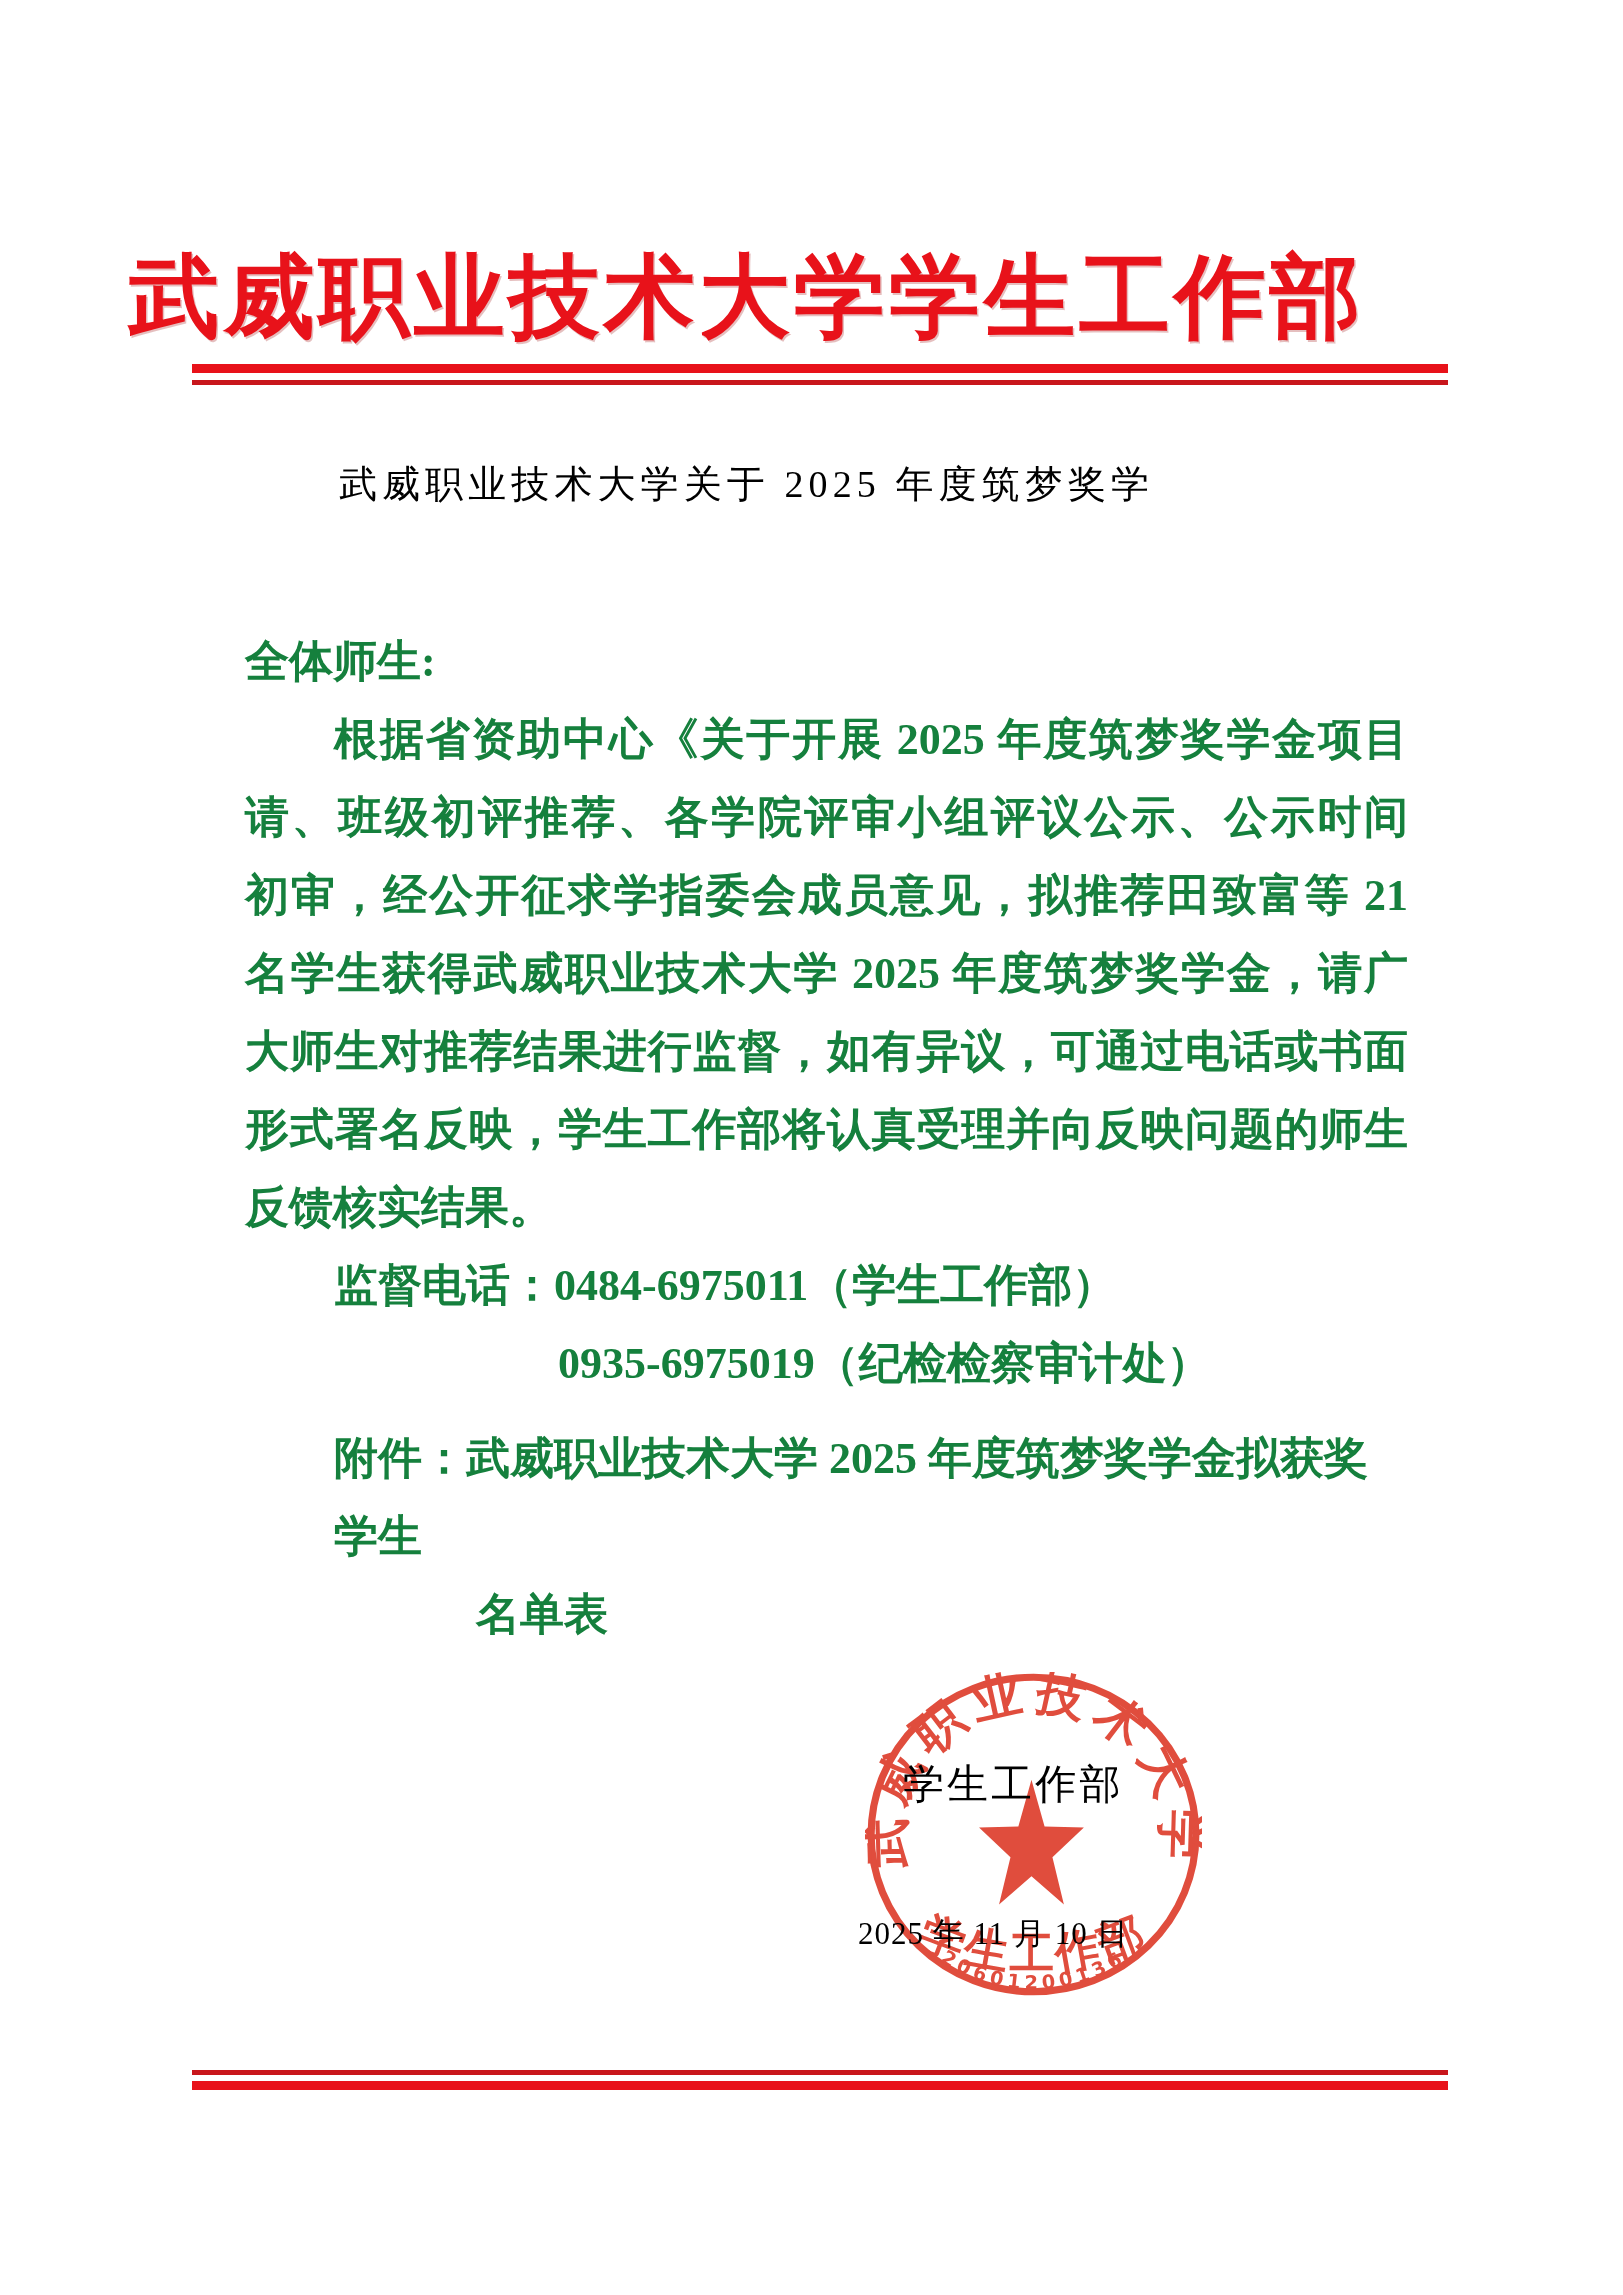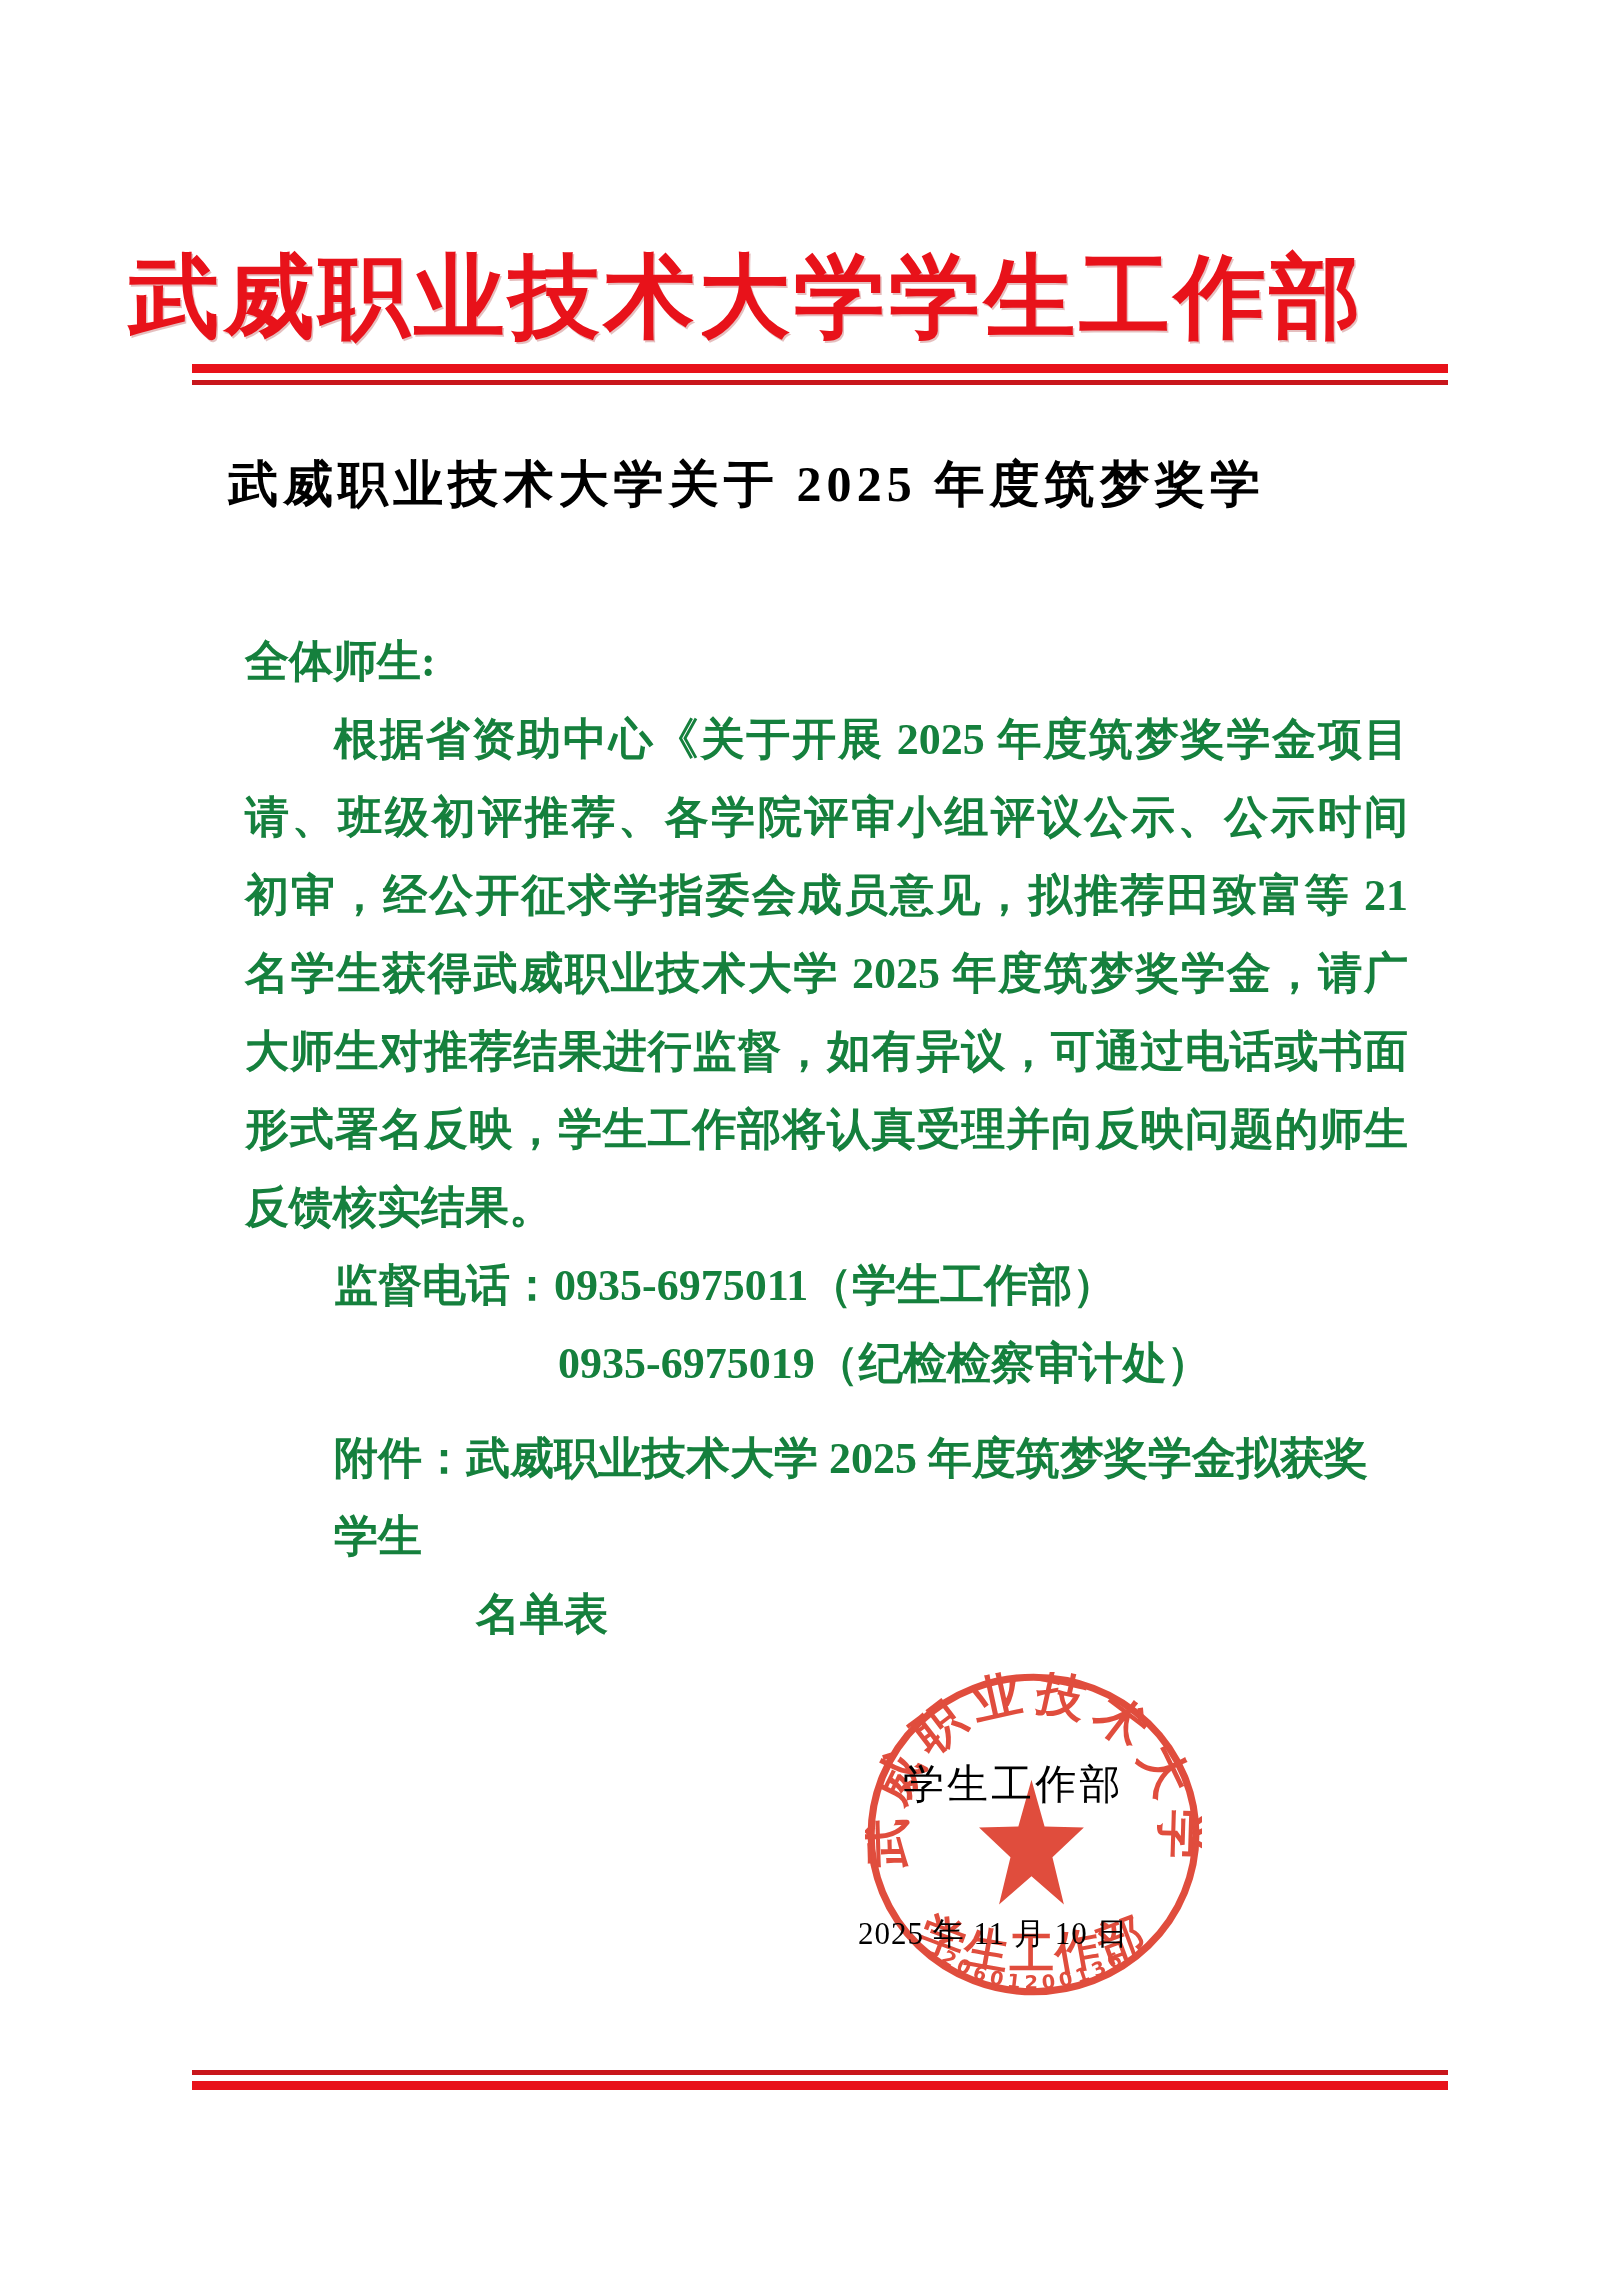--- a/index.html
+++ b/index.html
@@ -32,23 +32,23 @@
   #rule-top-thick   { top: 364px; }
   #rule-top-thin    { top: 380px; }
   #rule-bottom-thin  { top: 2070px; }
   #rule-bottom-thick { top: 2081px; }
   
   .doc-title {
     position: absolute;
     top: 446px; left: 0;
     width: 100%;
     text-align: center;
-    font-size: 50px;
+    font-size: 38px;
     line-height: 77px;
-    font-weight: bold;
+    font-weight: normal;
     letter-spacing: 5.1px;
     color: #000;
   }
   
   .body-block {
     position: absolute;
     top: 623px; left: 245px;
     width: 1163px;
     font-size: 44px;
     line-height: 78px;
@@ -103,21 +103,21 @@
 
   <div class="body-block">
     <div class="bline">全体师生:</div>
     <div class="bline fill indent-2">根据省资助中心《关于开展 2025 年度筑梦奖学金项目</div>
     <div class="bline fill">请、班级初评推荐、各学院评审小组评议公示、公示时间</div>
     <div class="bline fill">初审，经公开征求学指委会成员意见，拟推荐田致富等 21</div>
     <div class="bline fill">名学生获得武威职业技术大学 2025 年度筑梦奖学金，请广</div>
     <div class="bline fill">大师生对推荐结果进行监督，如有异议，可通过电话或书面</div>
     <div class="bline fill">形式署名反映，学生工作部将认真受理并向反映问题的师生</div>
     <div class="bline">反馈核实结果。</div>
-    <div class="bline indent-2">监督电话：0935-6975011（学生工作部）</div>
+    <div class="bline indent-2">监督电话：0484-6975011（学生工作部）</div>
     <div class="bline indent-7">0935-6975019（纪检检察审计处）</div>
     <div class="bline indent-2 gap-before">附件：武威职业技术大学 2025 年度筑梦奖学金拟获奖学生</div>
     <div class="bline indent-5">名单表</div>
   </div>
 
   <svg class="stamp" viewBox="0 0 660 640">
     <defs>
       <path id="arcTop" d="M 86 390 A 255 245 0 1 1 574 390" fill="none"></path>
       <path id="arcDept" d="M 100 530 A 420 320 0 0 0 560 530" fill="none"></path>
       <path id="arcSerial" d="M 140 560 A 300 270 0 0 0 520 560" fill="none"></path>

